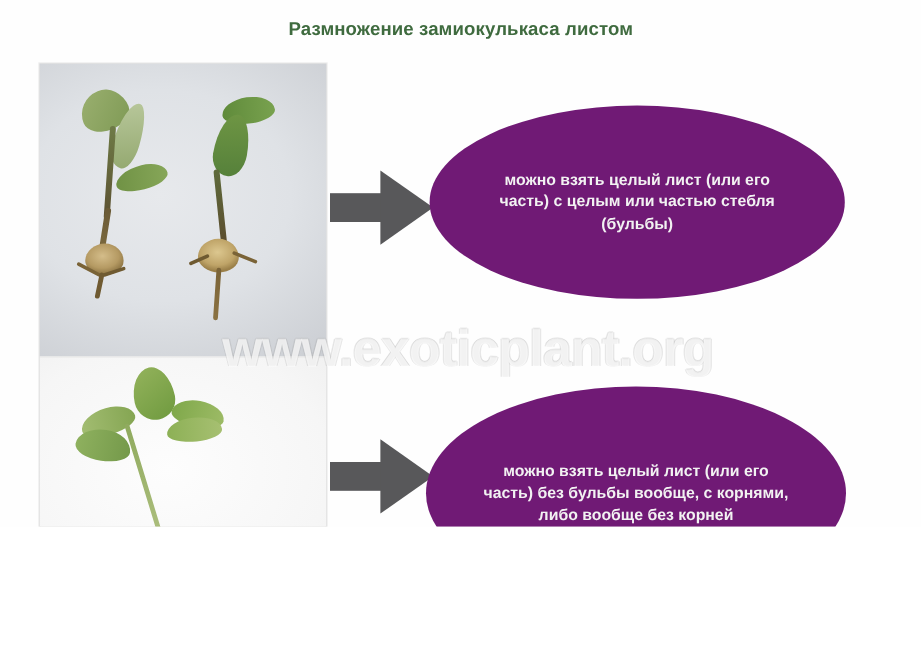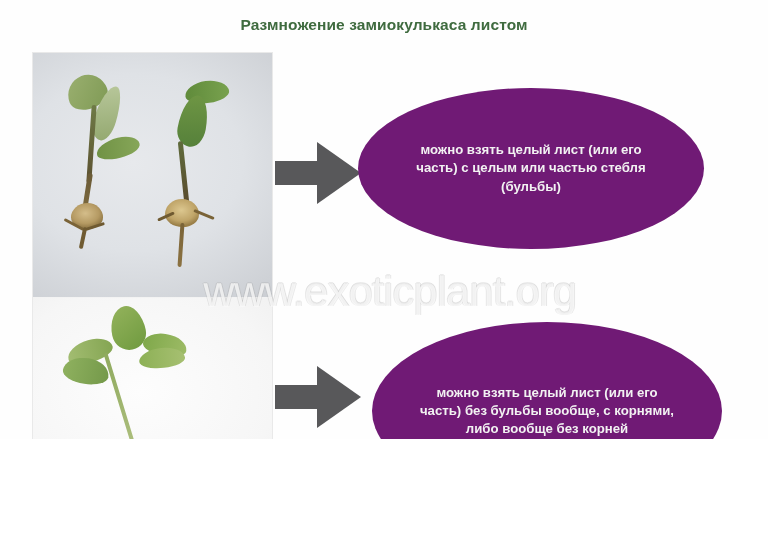--- a/index.html
+++ b/index.html
@@ -130,21 +130,21 @@
     top: 265px;
     width: 500px;
     height: 52px;
     display: flex;
     align-items: center;
     justify-content: center;
     pointer-events: none;
   }
   #watermark .wm-text {
     font-size: 43px;
-    font-weight: normal;
+    font-weight: bold;
     color: rgba(255,255,255,0.62);
     letter-spacing: -0.5px;
     text-shadow:
       0 1px 0 rgba(255,255,255,0.35),
       1px 0 0 rgba(150,150,150,0.22),
       -1px 0 0 rgba(150,150,150,0.22),
       0 -1px 0 rgba(150,150,150,0.18);
     white-space: nowrap;
   }
 </style>
@@ -203,21 +203,21 @@
 
   <div class="arrow" id="arrow-bottom" style="left:275px;top:366px;">
     <div class="shaft"></div>
     <div class="head"></div>
   </div>
 
   <div class="callout" id="callout-top" style="left:358px;top:88px;width:346px;height:161px;">
     <div class="callout-text">можно взять целый лист (или его часть) с целым или частью стебля (бульбы)</div>
   </div>
 
-  <div class="callout" id="callout-bottom" style="left:372px;top:322px;width:350px;height:178px;">
+  <div class="callout" id="callout-bottom" style="left:355px;top:322px;width:350px;height:178px;">
     <div class="callout-text">можно взять целый лист (или его часть) без бульбы вообще, с корнями, либо вообще без корней</div>
   </div>
 
   <div id="watermark">
     <span class="wm-text">www.exoticplant.org</span>
   </div>
 
 </div>
 
 </body></html>

